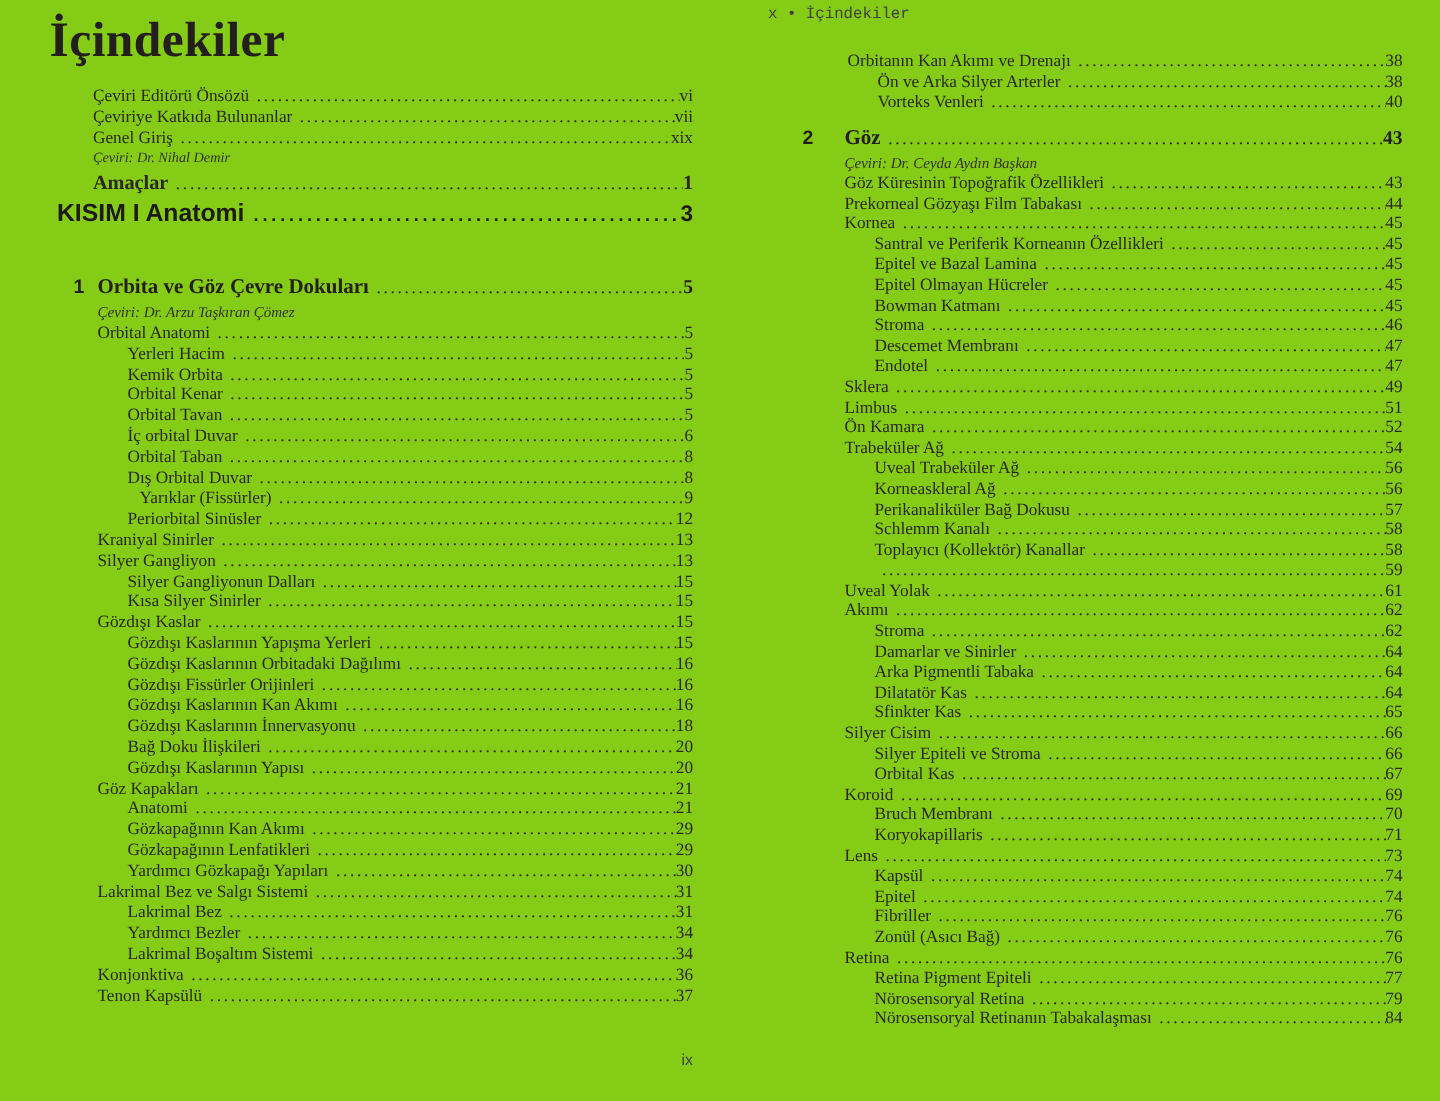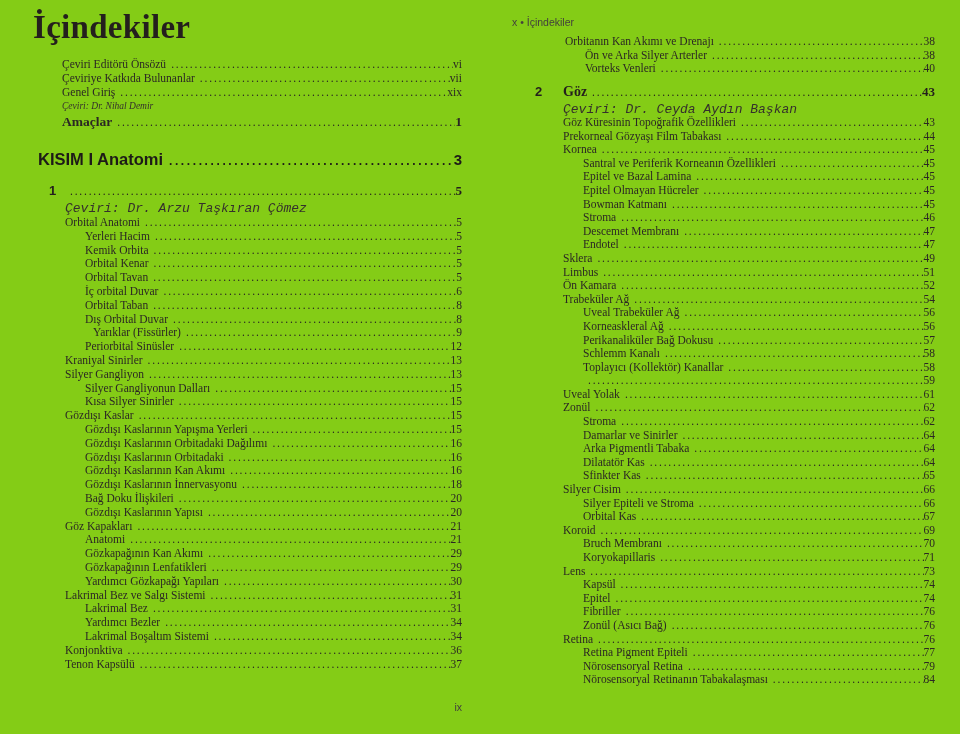--- a/index.html
+++ b/index.html
@@ -39,21 +39,21 @@
   
   .doc-title{
     position:absolute;left:33px;top:6px;margin:0;
     font-size:33px;line-height:42px;font-weight:bold;
     letter-spacing:0.3px;color:#241f1d;
   }
   .front-matter{position:absolute;left:62px;top:57px;width:400px;}
   .front-matter .toc-row{line-height:14px;}
 
   .part-heading{
-    position:absolute;left:38px;top:150px;width:424px;
+    position:absolute;left:38px;top:133px;width:424px;
     display:flex;align-items:baseline;
     font-family:"Liberation Sans","DejaVu Sans",sans-serif;
     font-weight:bold;font-size:16.5px;color:#1d1a18;
   }
   .part-heading .leader{
     flex:1;overflow:hidden;white-space:nowrap;
     font-size:12px;letter-spacing:2.6px;padding:0 6px;font-weight:bold;
   }
   .part-heading .pageno{font-size:15px;}
 
@@ -66,34 +66,34 @@
     font-size:13px;flex:0 0 auto;
   }
   .chapter-heading .leader{
     flex:1;overflow:hidden;white-space:nowrap;
     font-weight:normal;font-size:11.5px;letter-spacing:1.8px;padding:0 4px 0 5px;
   }
   .chapter-heading .pageno{font-size:13px;}
   .ch1{position:absolute;left:49px;top:183px;width:413px;}
   .ch1 .chap-num{width:16px;}
   .translator-line{
-    position:absolute;font-style:italic;font-size:13px;line-height:12px;color:#35302c;font-family:Liberation Mono, monospace;
+    position:absolute;font-style:italic;font-size:10px;line-height:12px;color:#35302c;
   }
   .tl1{left:65px;top:203px;}
   .entries-left{position:absolute;left:65px;top:216px;width:397px;}
   .folio{
     position:absolute;left:400px;top:701px;width:62px;text-align:right;
     font-family:"Liberation Sans","DejaVu Sans",sans-serif;
     font-size:10.5px;color:#43403d;
   }
 
   
   .running-header{
-    position:absolute;left:32px;top:16px;
-    font-family:Liberation Sans, sans-serif;
+    position:absolute;left:32px;top:4px;
+    font-family:Liberation Mono, monospace;
     font-size:10.5px;color:#43403d;
   }
   .entries-cont{position:absolute;left:85px;top:35px;width:370px;}
   .entries-cont .toc-row{line-height:13.6px;}
   .ch2{position:absolute;left:55px;top:84px;width:400px;}
   .ch2 .chap-num{width:28px;}
   .tl2{left:83px;top:104px;}
   .entries-right{position:absolute;left:83px;top:116px;width:372px;}
   .entries-right .toc-row{line-height:13.6px;}
 </style>
@@ -132,20 +132,21 @@
       </div>
 
     <div class="part-heading">
       <span class="lbl">KISIM I Anatomi</span>
       <span class="leader">................................................................................................................................................................</span>
       <span class="pageno">3</span>
     </div>
 
     <div class="chapter-heading ch1">
       <span class="chap-num">1</span>
+      <span class="lbl">Orbita ve Göz Çevre Dokuları</span>
       <span class="leader">................................................................................................................................................................</span>
       <span class="pageno">5</span>
     </div>
     <div class="translator-line tl1">Çeviri: Dr. Arzu Taşkıran Çömez</div>
 
     <div class="entries-left">
         <div class="toc-row lv1">
           <span class="lbl">Orbital Anatomi</span>
           <span class="leader">................................................................................................................................................................</span>
           <span class="pageno">5</span>
@@ -224,21 +225,21 @@
           <span class="lbl">Gözdışı Kaslarının Yapışma Yerleri</span>
           <span class="leader">................................................................................................................................................................</span>
           <span class="pageno">15</span>
         </div>
         <div class="toc-row lv2">
           <span class="lbl">Gözdışı Kaslarının Orbitadaki Dağılımı</span>
           <span class="leader">................................................................................................................................................................</span>
           <span class="pageno">16</span>
         </div>
         <div class="toc-row lv2">
-          <span class="lbl">Gözdışı Kaslarının Orbitadaki</span>
+          <span class="lbl">Gözdışı Fissürler Orijinleri</span>
           <span class="leader">................................................................................................................................................................</span>
           <span class="pageno">16</span>
         </div>
         <div class="toc-row lv2">
           <span class="lbl">Gözdışı Kaslarının Kan Akımı</span>
           <span class="leader">................................................................................................................................................................</span>
           <span class="pageno">16</span>
         </div>
         <div class="toc-row lv2">
           <span class="lbl">Gözdışı Kaslarının İnnervasyonu</span>
@@ -443,21 +444,21 @@
         <div class="toc-row lv2">
           <span class="leader">................................................................................................................................................................</span>
           <span class="pageno">59</span>
         </div>
         <div class="toc-row lv1">
           <span class="lbl">Uveal Yolak</span>
           <span class="leader">................................................................................................................................................................</span>
           <span class="pageno">61</span>
         </div>
         <div class="toc-row lv1">
-          <span class="lbl">Zonül</span>
+          <span class="lbl">Akımı</span>
           <span class="leader">................................................................................................................................................................</span>
           <span class="pageno">62</span>
         </div>
         <div class="toc-row lv2">
           <span class="lbl">Stroma</span>
           <span class="leader">................................................................................................................................................................</span>
           <span class="pageno">62</span>
         </div>
         <div class="toc-row lv2">
           <span class="lbl">Damarlar ve Sinirler</span>

